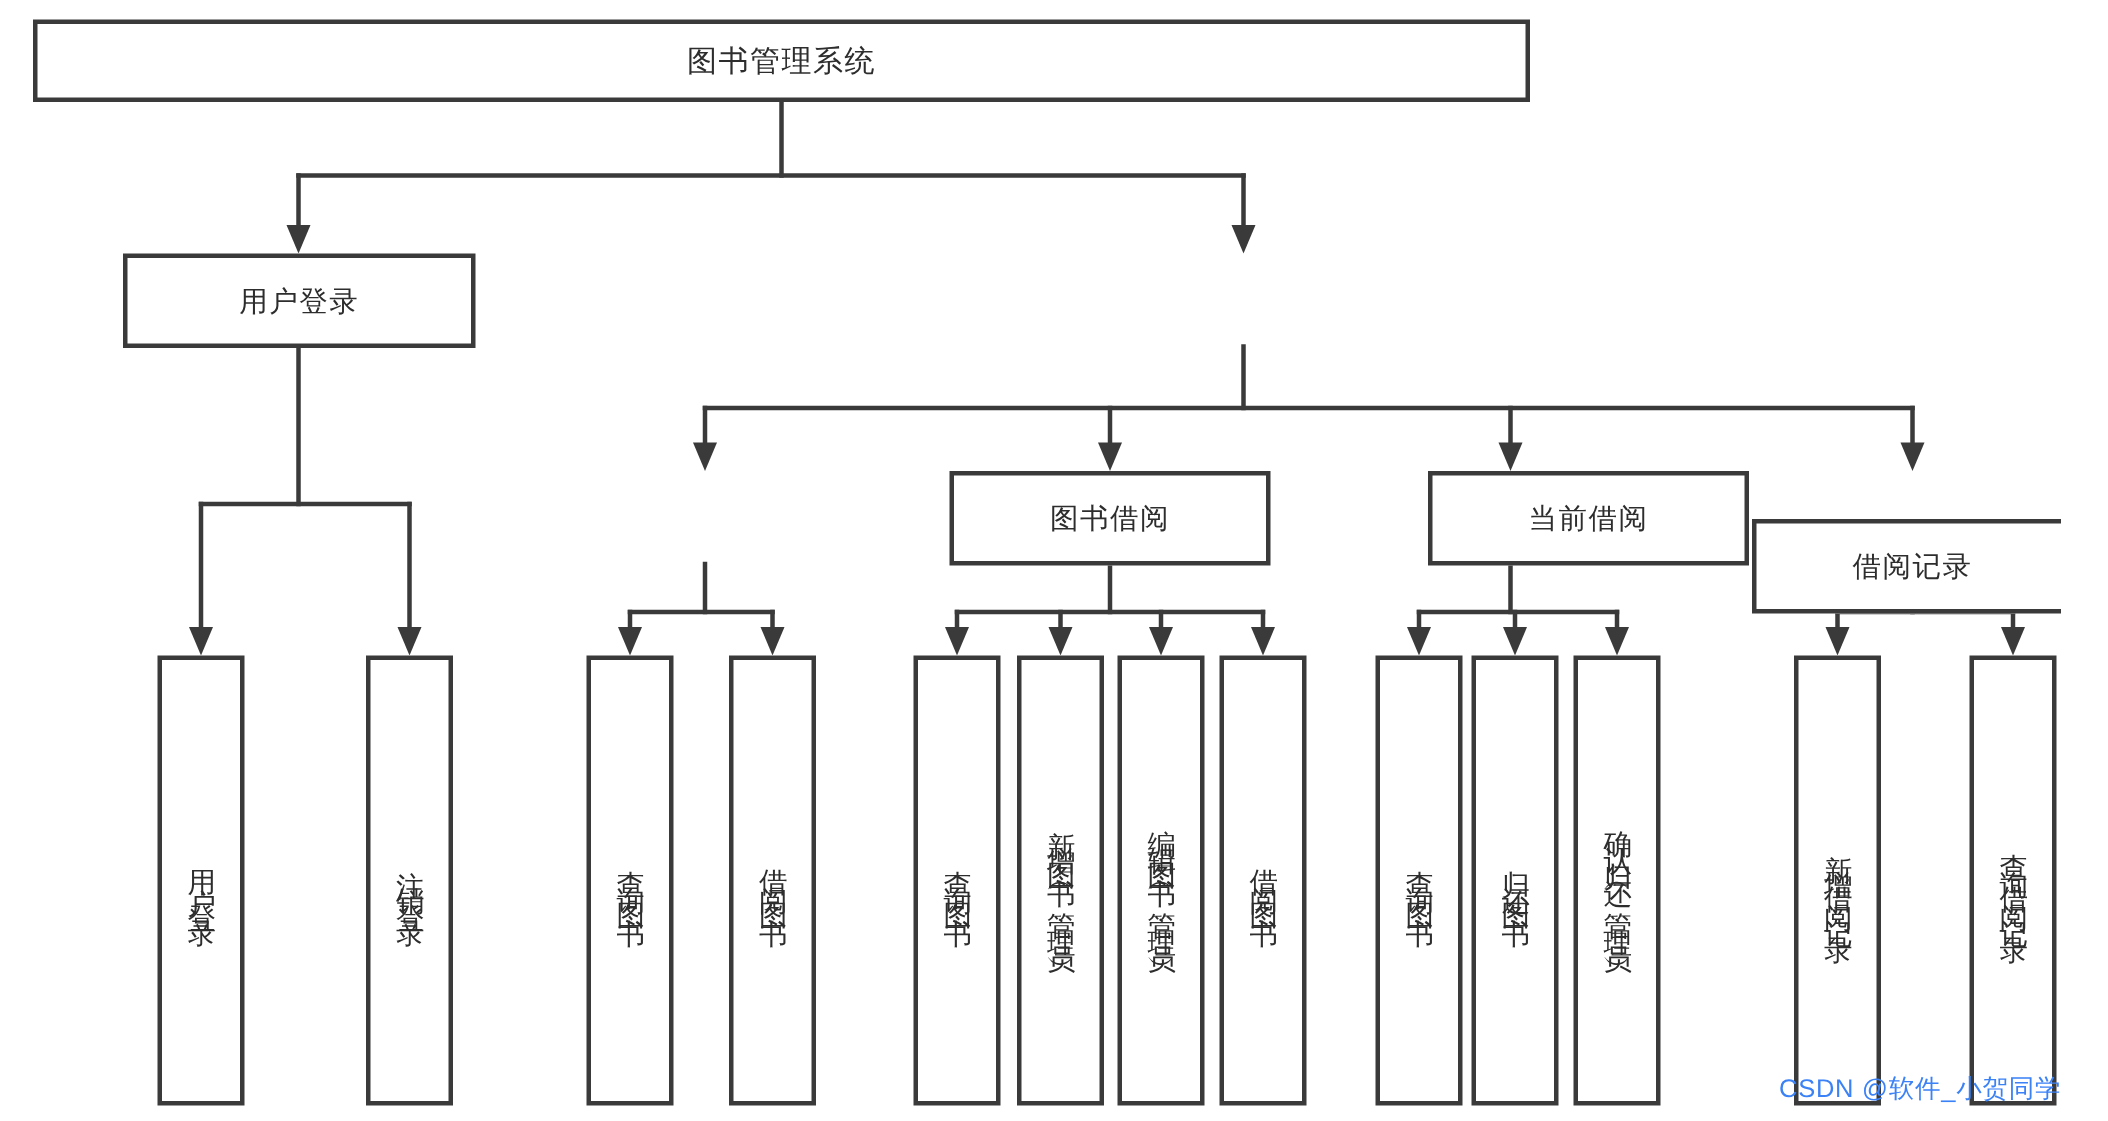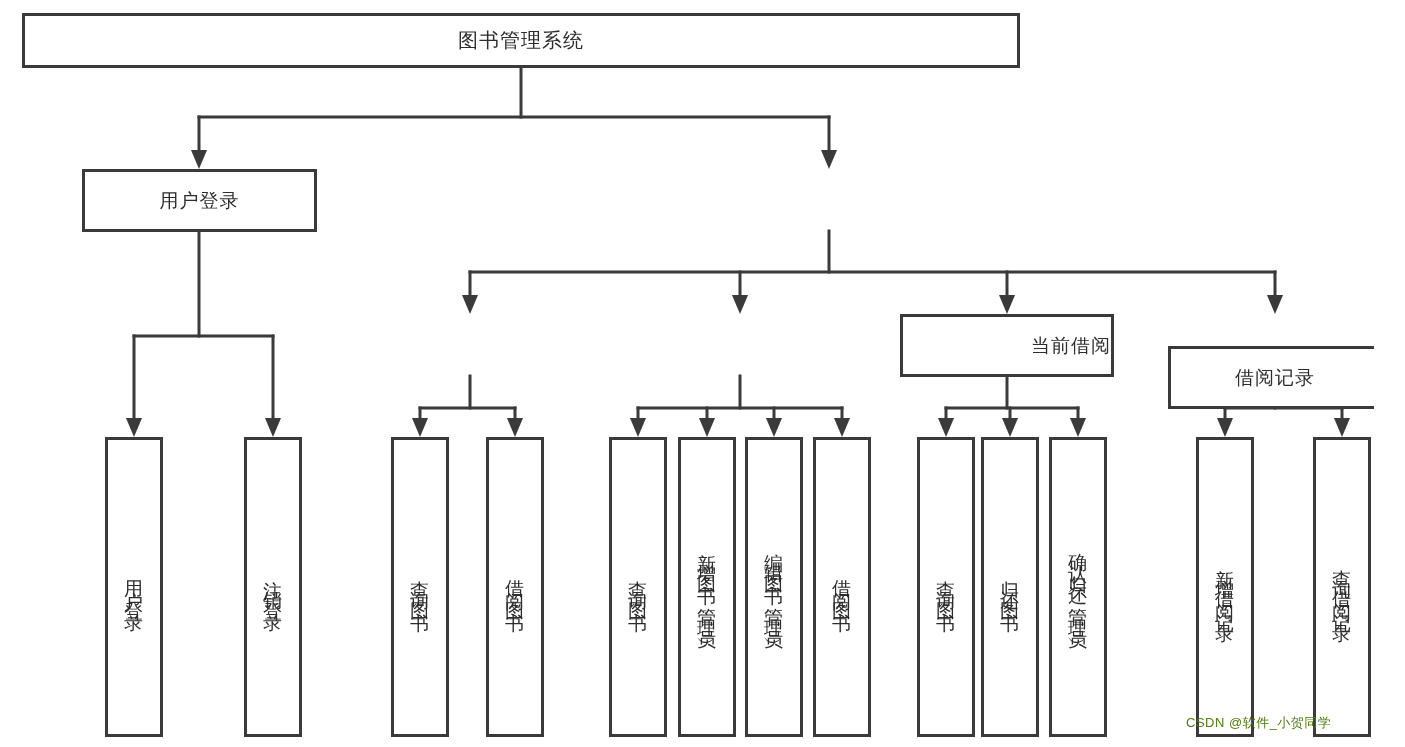--- a/index.html
+++ b/index.html
@@ -31,22 +31,22 @@
     text-orientation:mixed;
     font-size:19px;
     letter-spacing:11px;
     line-height:1;
     color:#2d2d2d;
     white-space:nowrap;
   }
   .watermark{
     position:absolute;
     left:1186px;top:714px;
-    font-size:13px;
-    color:#4d7c0f;
+    font-size:17px;
+    color:#3b82f6;
     letter-spacing:0.5px;
     z-index:2;
     white-space:nowrap;
   }
 </style>
 </head>
 <body>
 
 <div id="stage">
 
@@ -116,21 +116,24 @@
   </svg>
 
   <div class="node root">
     <span class="hlabel">图书管理系统</span>
   </div>
 
   <div class="node lvl2" style="left:82px;">
     <span class="hlabel">用户登录</span>
   </div>
 
-  <div class="node lvl3" style="left:900px;justify-content:flex-end;">
+  <div class="node lvl3" style="left:633px;">
+    <span class="hlabel">图书借阅</span>
+  </div>
+  <div class="node lvl3" style="left:952px;">
     <span class="hlabel">当前借阅</span>
   </div>
   <div class="node lvl3" style="left:1168px;margin-top:32px;">
     <span class="hlabel">借阅记录</span>
   </div>
 
   <div class="node leaf" style="left:105px;">
     <span class="vlabel">用户登录</span>
   </div>
   <div class="node leaf" style="left:244px;">

